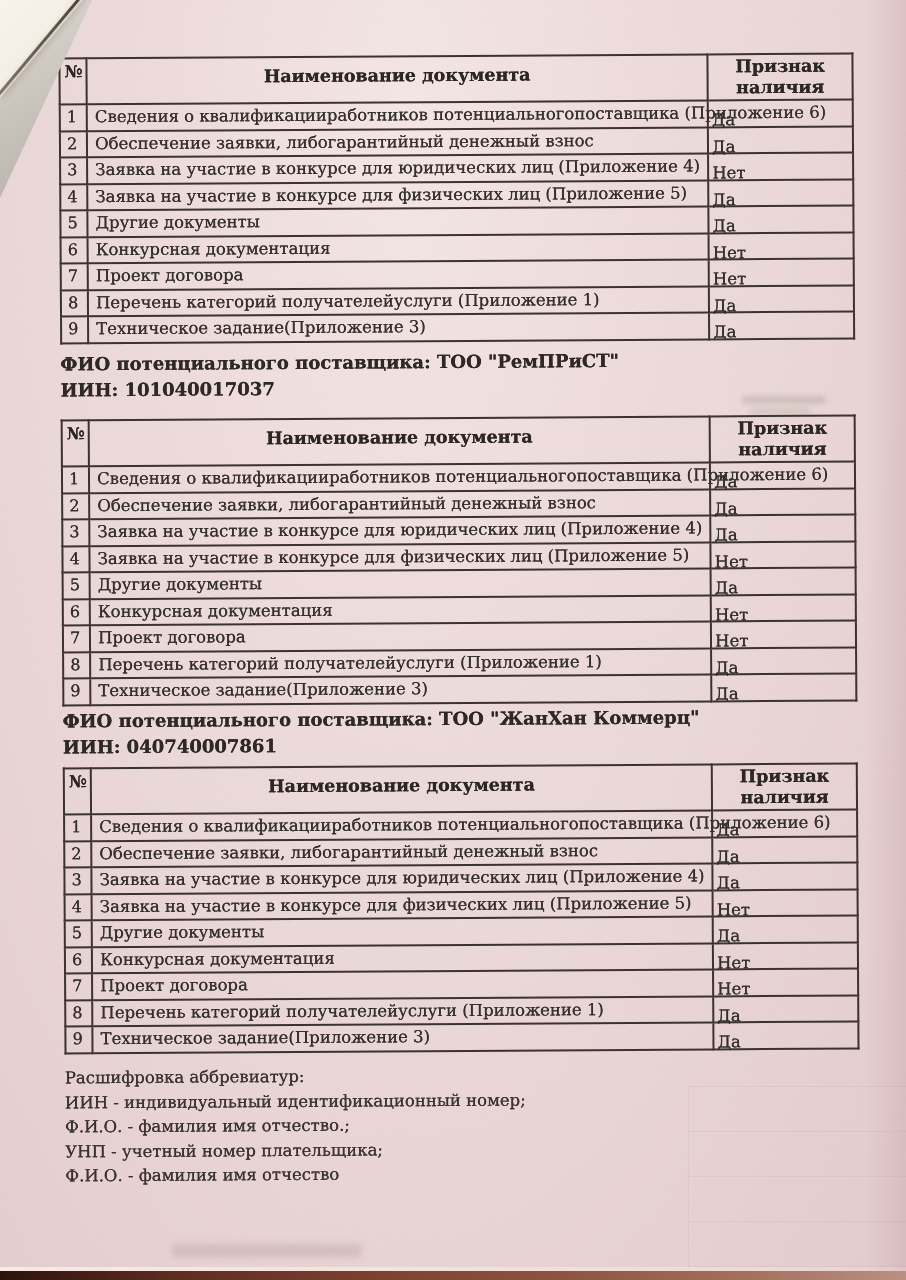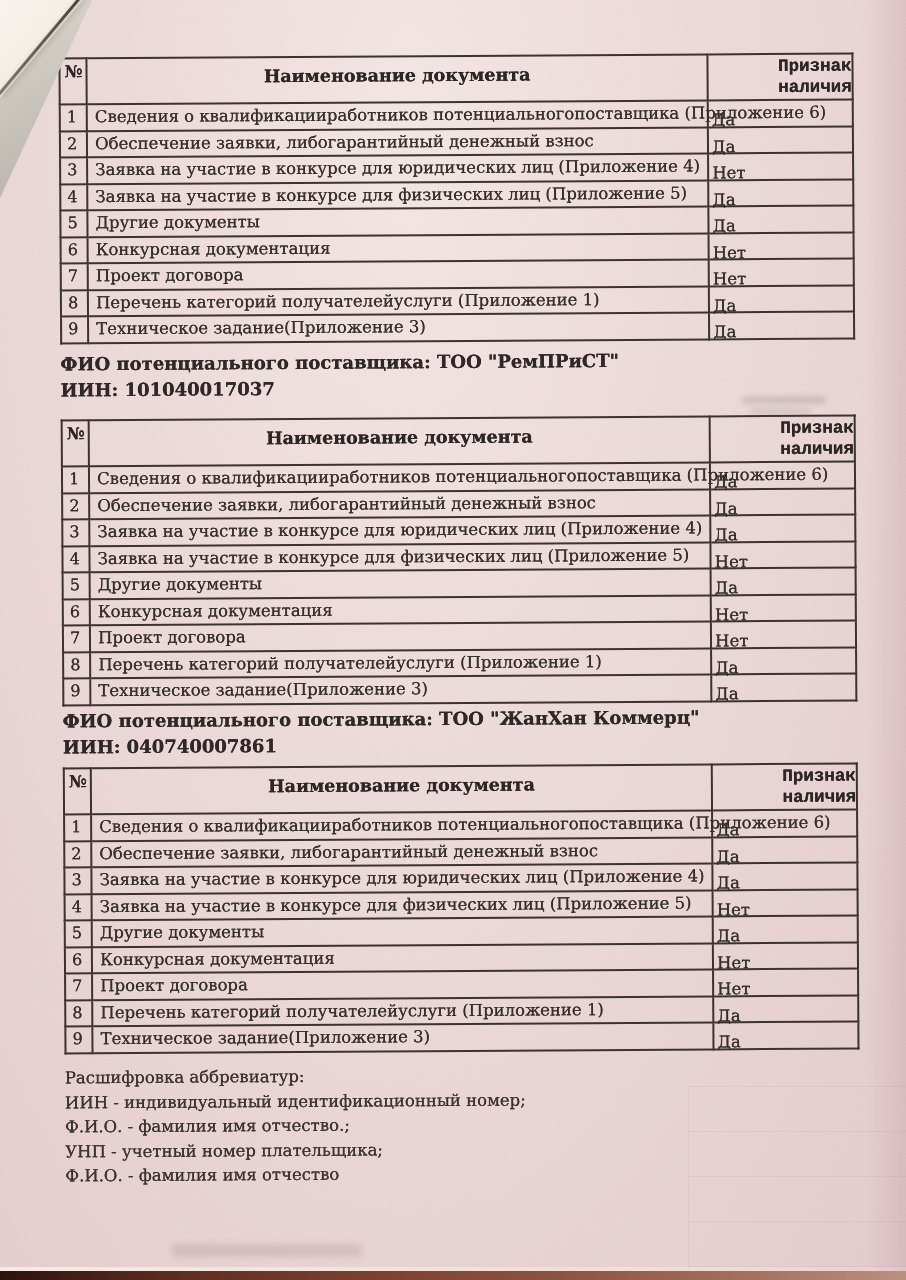--- a/index.html
+++ b/index.html
@@ -48,21 +48,21 @@
     white-space:nowrap;
   }
   thead tr{height:46px;}
   tbody tr{height:26.5px;}
   th{
     font-size:17.5px;font-weight:bold;color:#2c2724;
     text-shadow:.2px 0 currentColor;
   }
   th:nth-child(1){text-align:left;padding:3px 0 0 4px;font-size:16.5px;}
   th:nth-child(2){text-align:center;vertical-align:middle;padding-bottom:8px;}
-  th:nth-child(3){text-align:right;vertical-align:middle;white-space:normal;line-height:21px;font-family:Liberation Mono, monospace;}
+  th:nth-child(3){text-align:center;vertical-align:middle;white-space:normal;line-height:21px;}
   td{font-size:16.5px;color:#35302c;text-shadow:.2px 0 currentColor;}
   td:nth-child(1){text-align:left;padding:2px 0 0 6px;font-size:16px;}
   td:nth-child(2) span{display:inline-block;padding:2px 4px 0 7px;}
   td:nth-child(3) span{display:inline-block;padding-left:3px;transform:translateY(9px);}
   .sup{
     position:absolute;left:62px;font-size:18px;font-weight:bold;color:#2e2926;
     line-height:26px;text-shadow:.2px 0 currentColor;
   }
   .footnotes{
     position:absolute;left:62px;top:1064px;font-size:16.5px;line-height:24.6px;

